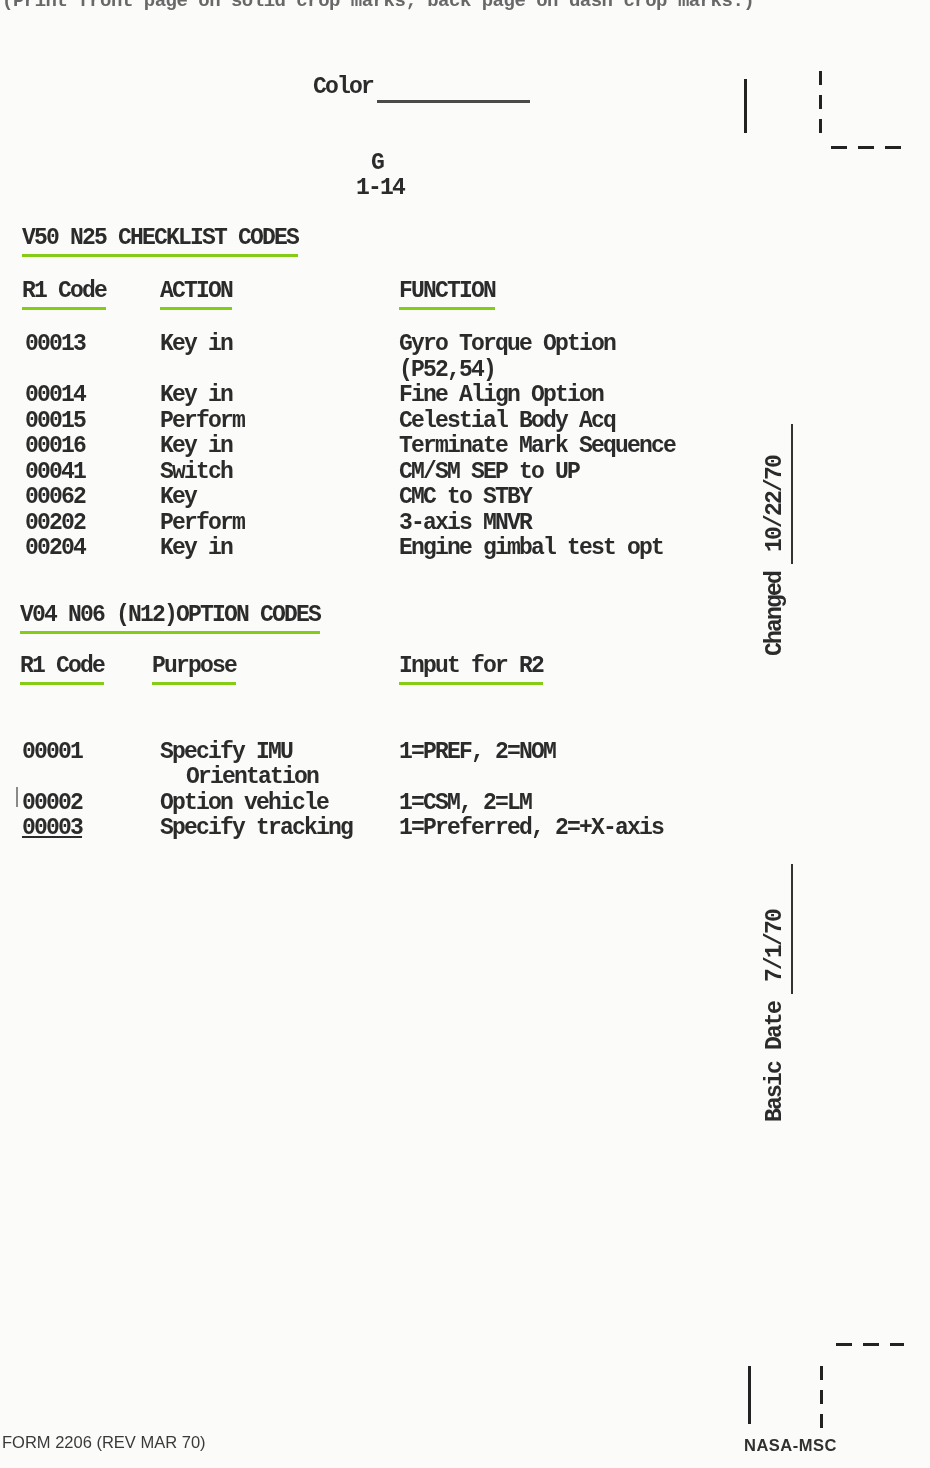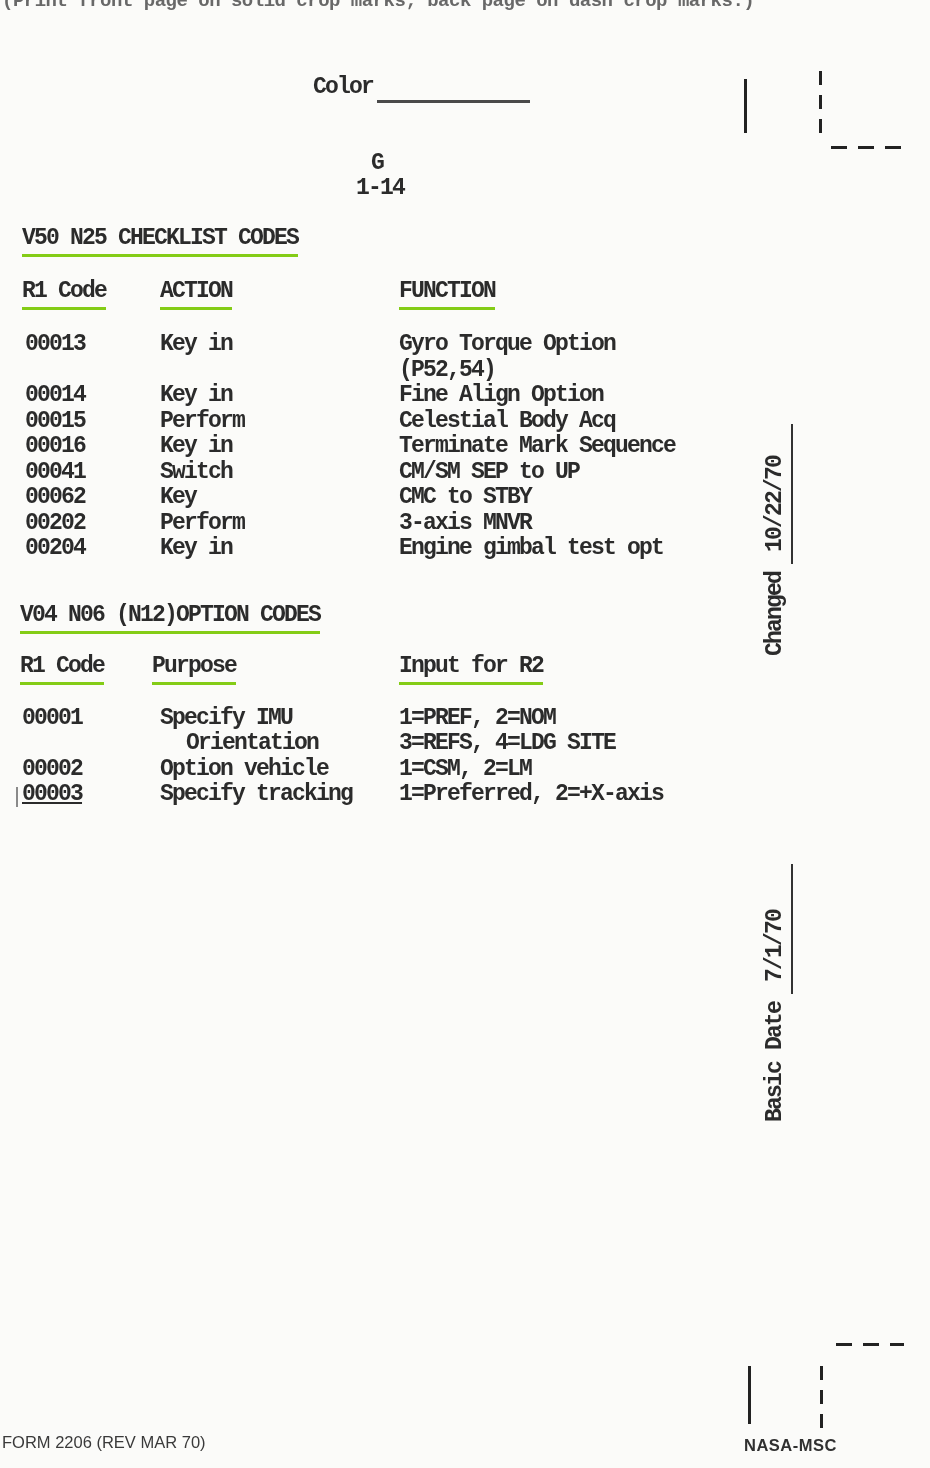--- a/index.html
+++ b/index.html
@@ -130,29 +130,28 @@
 </div>
 
 <div class="line" style="top:653px;">
   <span class="c1 tw u" style="left:20px;">R1 Code</span>
   <span class="c2 tw u" style="left:152px;">Purpose</span>
   <span class="c3 tw u">Input for R2</span>
 </div>
 
 <div class="tick" style="left:16px; top:787px;"></div>
 
-<div class="abs" style="left:0; top:705px; width:778px; height:190px;padding-left:37px;">
+<div class="abs" style="left:0; top:739px; width:778px; height:190px;padding-left:37px;">
   <div class="line" style="top:0px">
     <span class="c1 tw" style="left:22px;">00001</span>
     <span class="c2 tw">Specify IMU</span>
     <span class="c3 tw">1=PREF, 2=NOM</span>
   </div>
   <div class="line" style="top:25.4px">
     <span class="c2i tw">Orientation</span>
-    <span class="c3 tw">3=REFS, 4=LDG SITE</span>
   </div>
   <div class="line" style="top:50.8px">
     <span class="c1 tw" style="left:22px;">00002</span>
     <span class="c2 tw">Option vehicle</span>
     <span class="c3 tw">1=CSM, 2=LM</span>
   </div>
   <div class="line" style="top:76.2px">
     <span class="c1 tw" style="left:22px;text-decoration:underline;">00003</span>
     <span class="c2 tw">Specify tracking</span>
     <span class="c3 tw">1=Preferred, 2=+X-axis</span>

